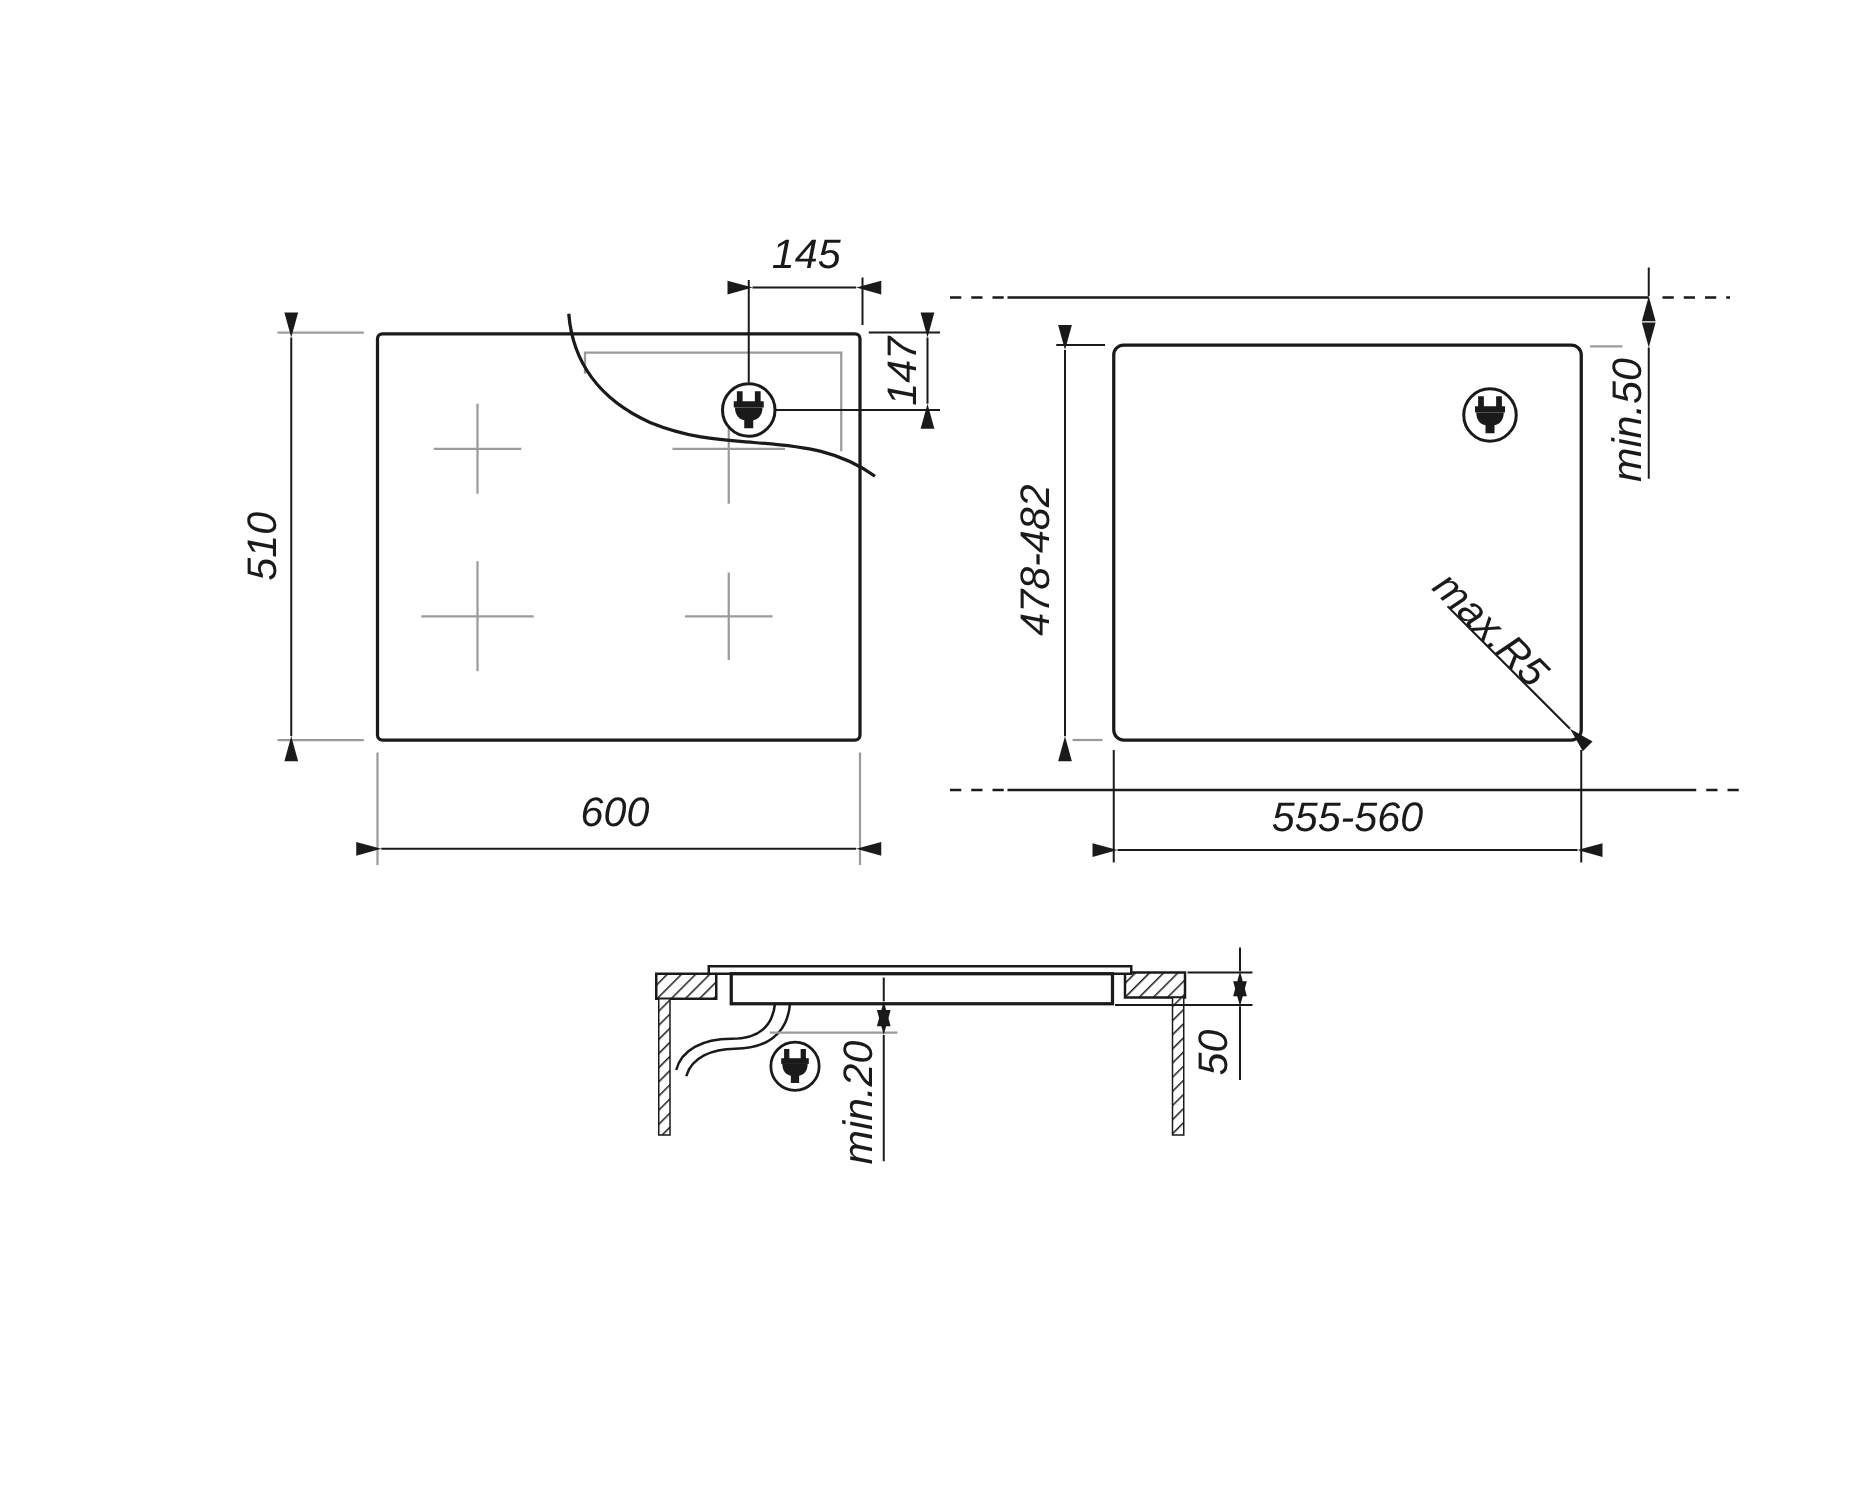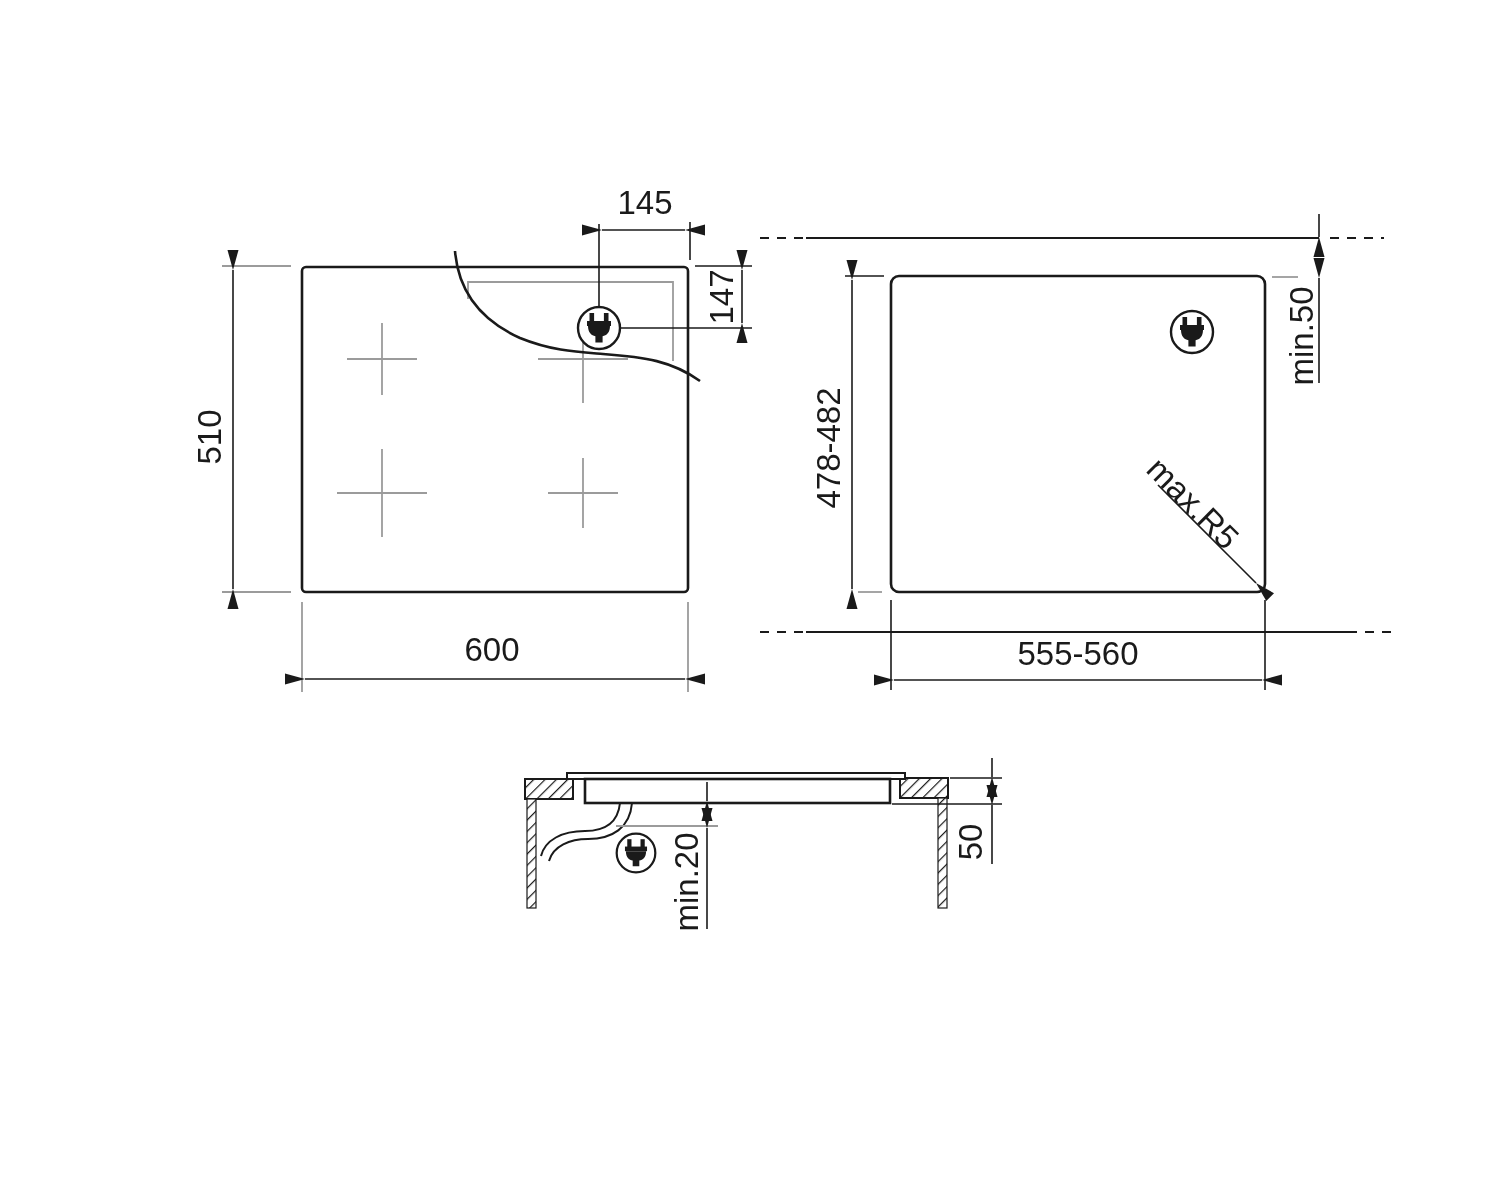--- a/index.html
+++ b/index.html
@@ -7,20 +7,21 @@
     padding:0;
     background:#ffffff;
     font-family:"Liberation Sans","DejaVu Sans",sans-serif;
   }
   .stage{
     position:relative;
     width:1500px;
     height:1200px;
     background:#ffffff;
     overflow:hidden;
+    font-style:italic;
   }
   svg{display:block}
   .lbl{
     font-family:"Liberation Sans","DejaVu Sans",sans-serif;
     font-size:33px;
     fill:#1a1a1a;
     text-anchor:middle;
   }
   .outline{stroke:#1a1a1a;stroke-width:2.6;fill:#ffffff}
   .outline-nf{stroke:#1a1a1a;stroke-width:2.6;fill:none}

